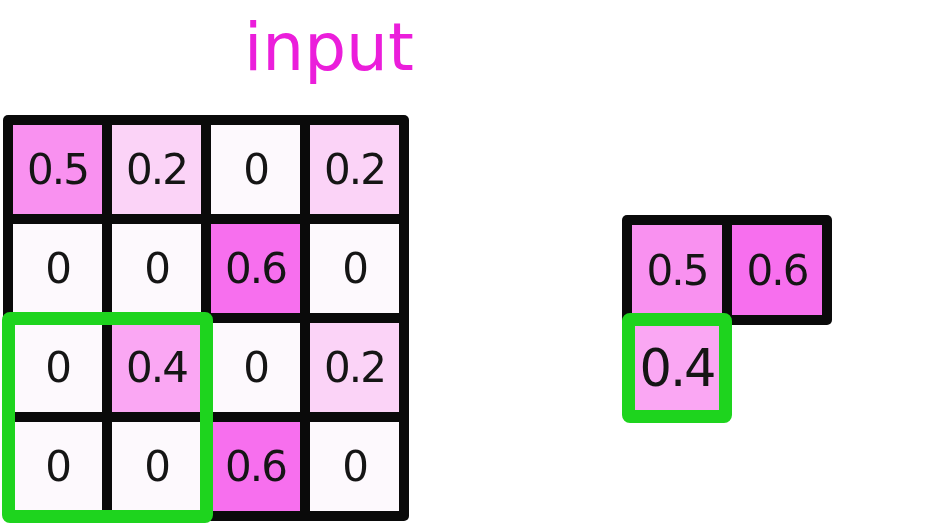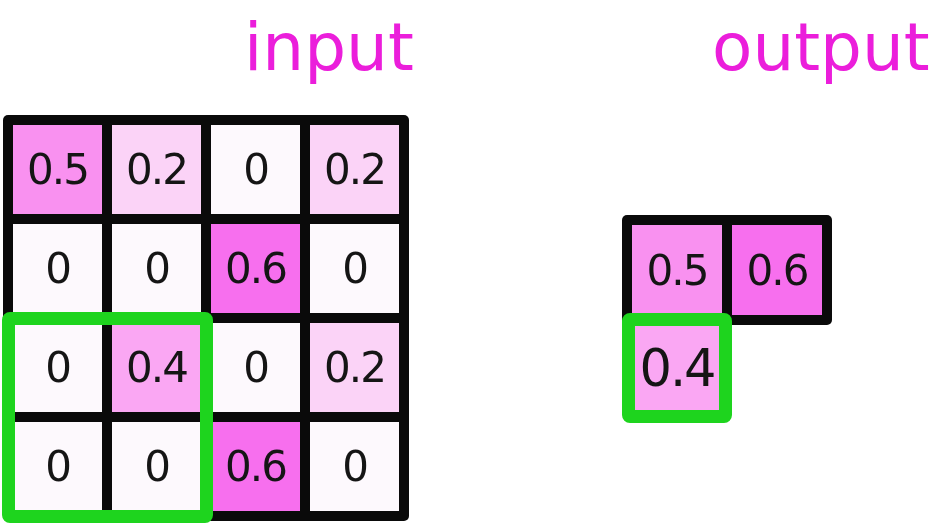--- a/index.html
+++ b/index.html
@@ -67,21 +67,20 @@
     font-size: 51px;
     letter-spacing: -2px;
   }
 </style>
 </head>
 <body>
 
 <div class="canvas" style="background: rgb(255, 255, 255);">
 
   <div class="title input-title" style="color: rgb(235, 30, 219);">input</div>
-  <div class="title output-title" style="color: rgb(235, 30, 219);">output</div>
 
   <div class="grid input-grid" style="background: rgb(10, 10, 10);">
     <div class="cell" style="color: rgb(21, 21, 21); background: rgb(249, 145, 240);">0.5</div>
     <div class="cell" style="color: rgb(21, 21, 21); background: rgb(251, 211, 247);">0.2</div>
     <div class="cell" style="color: rgb(21, 21, 21); background: rgb(253, 249, 253);">0</div>
     <div class="cell" style="color: rgb(21, 21, 21); background: rgb(251, 211, 247);">0.2</div>
     <div class="cell" style="color: rgb(21, 21, 21); background: rgb(253, 249, 253);">0</div>
     <div class="cell" style="color: rgb(21, 21, 21); background: rgb(253, 249, 253);">0</div>
     <div class="cell" style="color: rgb(21, 21, 21); background: rgb(247, 111, 238);">0.6</div>
     <div class="cell" style="color: rgb(21, 21, 21); background: rgb(253, 249, 253);">0</div>

